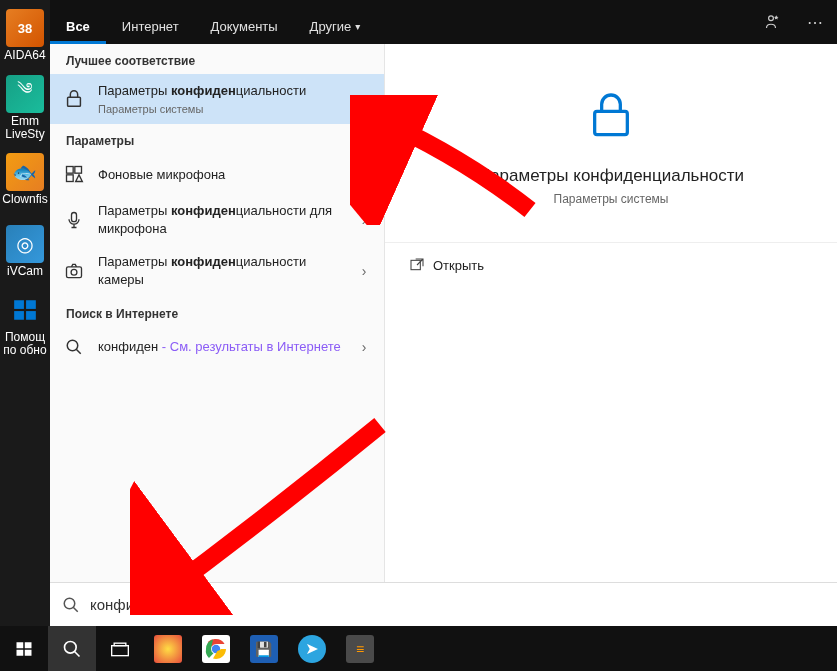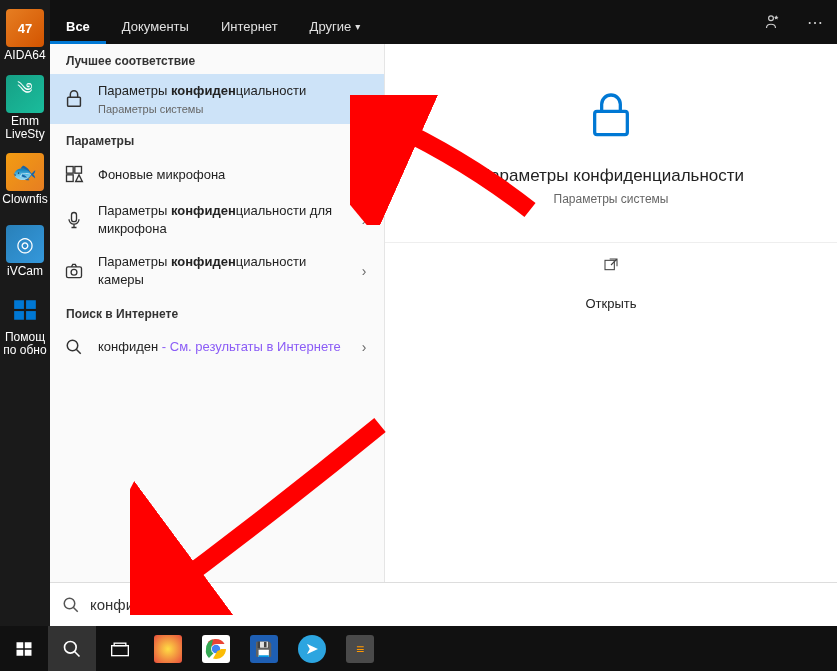--- a/index.html
+++ b/index.html
@@ -34,21 +34,21 @@
   .ricon { width:24px; height:24px; display:flex; align-items:center; justify-content:center; flex:none; }
   .rtext { flex:1; font-size:13px; color:#222; line-height:1.35; }
   .rsub { font-size:11px; color:#666; margin-top:2px; }
   .rchev { color:#666; font-size:14px; width:16px; text-align:center;}
 
   .preview { flex:1; display:flex; flex-direction:column; align-items:center; padding-top:40px;}
   .big-lock { width:64px; height:64px; display:flex; align-items:center; justify-content:center; }
   .prev-title { font-size:17px; color:#222; margin-top:18px; }
   .prev-sub { font-size:12px; color:#666; margin-top:6px; }
   .prev-actions { width:100%; margin-top:36px; border-top:1px solid #eee; }
-  .prev-action { display:flex; align-items:center; gap:23px; padding:14px 24px; font-size:13px; color:#222; cursor:pointer;flex-direction:column;}
+  .prev-action { display:flex; align-items:center; gap:8px; padding:14px 24px; font-size:13px; color:#222; cursor:pointer;}
 
   
   .search-row { height:44px; border-top:1px solid #ddd; background:#fff; display:flex; align-items:center; padding:0 12px; gap:10px;}
   .search-row input { flex:1; border:none; outline:none; font-size:15px; color:#333; background:transparent;}
   .search-row input::placeholder { color:#888; }
 
   
   .taskbar { position:absolute; left:0; right:0; bottom:0; height:45px; background:#111; display:flex; align-items:center; }
   .tb-btn { width:48px; height:45px; display:flex; align-items:center; justify-content:center; color:#fff; cursor:pointer; }
   .tb-btn.active { background:#333; }
@@ -62,21 +62,21 @@
   
   .arrow { position:absolute; pointer-events:none; }
 
   svg { display:block; }
 </style>
 </head>
 <body>
 
 <div class="desktop-icons">
   <div class="desk-item">
-    <div class="desk-icon-box orange">47</div>
+    <div class="desk-icon-box orange">38</div>
     <div class="desk-lbl">AIDA64</div>
   </div>
   <div class="desk-item">
     <div class="desk-icon-box teal">༄</div>
     <div class="desk-lbl">Emm LiveSty</div>
   </div>
   <div class="desk-item">
     <div class="desk-icon-box orange2">🐟</div>
     <div class="desk-lbl">Clownfis</div>
   </div>
@@ -94,22 +94,22 @@
         </svg>
     </div>
     <div class="desk-lbl">Помощ по обно</div>
   </div>
 </div>
 
 <div class="panel">
 
   <div class="tabs">
     <div class="tab active">Все</div>
+    <div class="tab">Интернет</div>
     <div class="tab">Документы</div>
-    <div class="tab">Интернет</div>
     <div class="tab">
         <span>Другие</span>
         <span class="chev">▾</span>
       </div>
     <div class="tabs-spacer"></div>
     <div class="tab-icon-btn">
       <svg width="18" height="18" viewBox="0 0 24 24" fill="none" stroke="#ccc" stroke-width="1.6">
           <circle cx="12" cy="7" r="3.2"></circle>
           <path d="M6 20c0-3 2.7-5 6-5s6 2 6 5"></path>
           <path d="M19 3l1 2 2 .3-1.5 1.4.4 2L19 7.7 17.1 8.7l.4-2L16 5.3 18 5z" fill="#ccc" stroke="none"></path>

